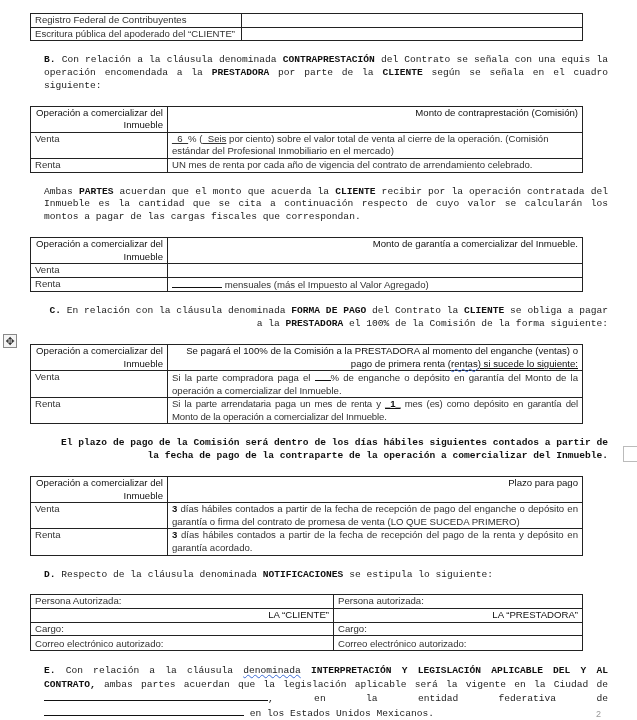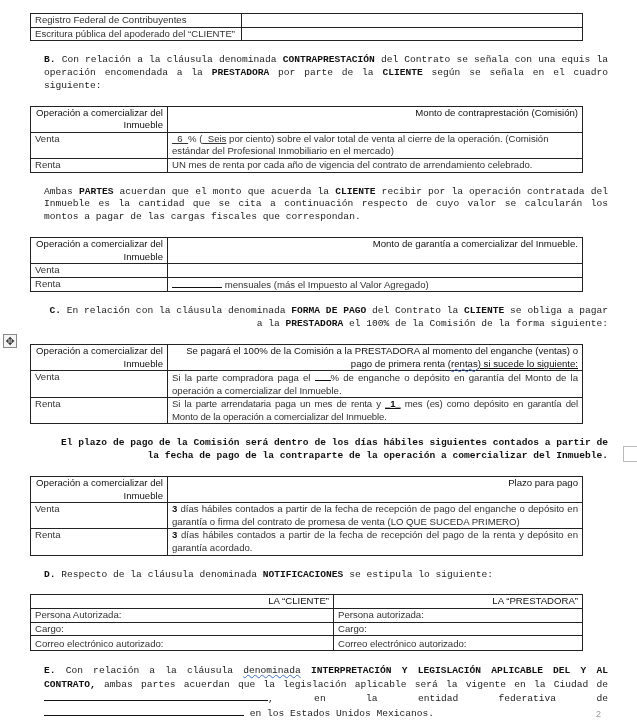--- a/index.html
+++ b/index.html
@@ -147,26 +147,26 @@
 
   <p class="para"><b>D.</b><span> Respecto de la cláusula denominada </span><b>NOTIFICACIONES</b><span> se estipula lo siguiente:</span></p>
 
   <table>
     <colgroup>
         <col style="width:303px">
         <col>
       </colgroup>
     <tbody>
         <tr>
+      <td>Persona Autorizada:</td>
+      <td>Persona autorizada:</td>
+    </tr>
+    <tr>
       <th>LA “CLIENTE”</th>
       <th>LA “PRESTADORA”</th>
-    </tr>
-    <tr>
-      <td>Persona Autorizada:</td>
-      <td>Persona autorizada:</td>
     </tr>
     <tr>
       <td>Cargo:</td>
       <td>Cargo:</td>
     </tr>
     <tr style="height:15px">
       <td style="vertical-align:bottom">Correo electrónico autorizado:</td>
       <td style="vertical-align:bottom">Correo electrónico autorizado:</td>
     </tr>
   </tbody>

